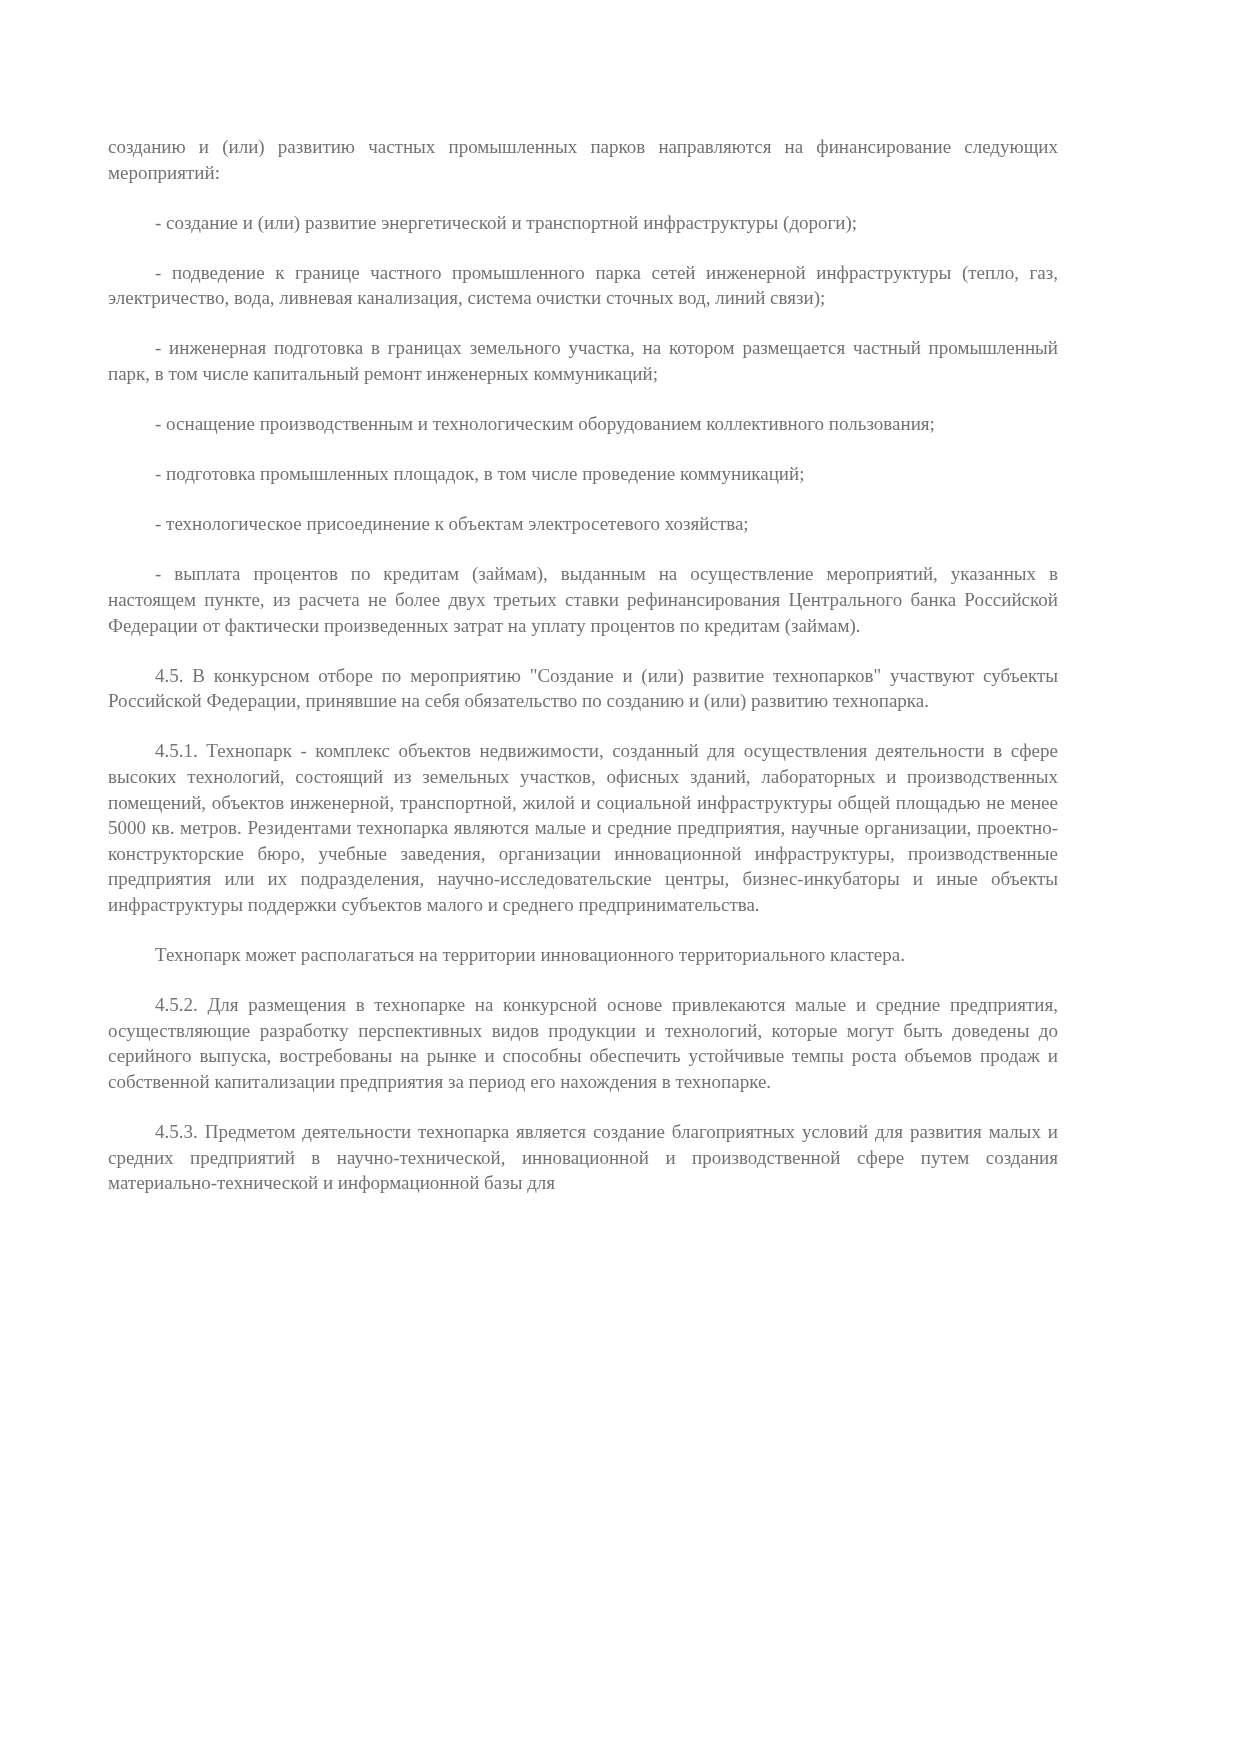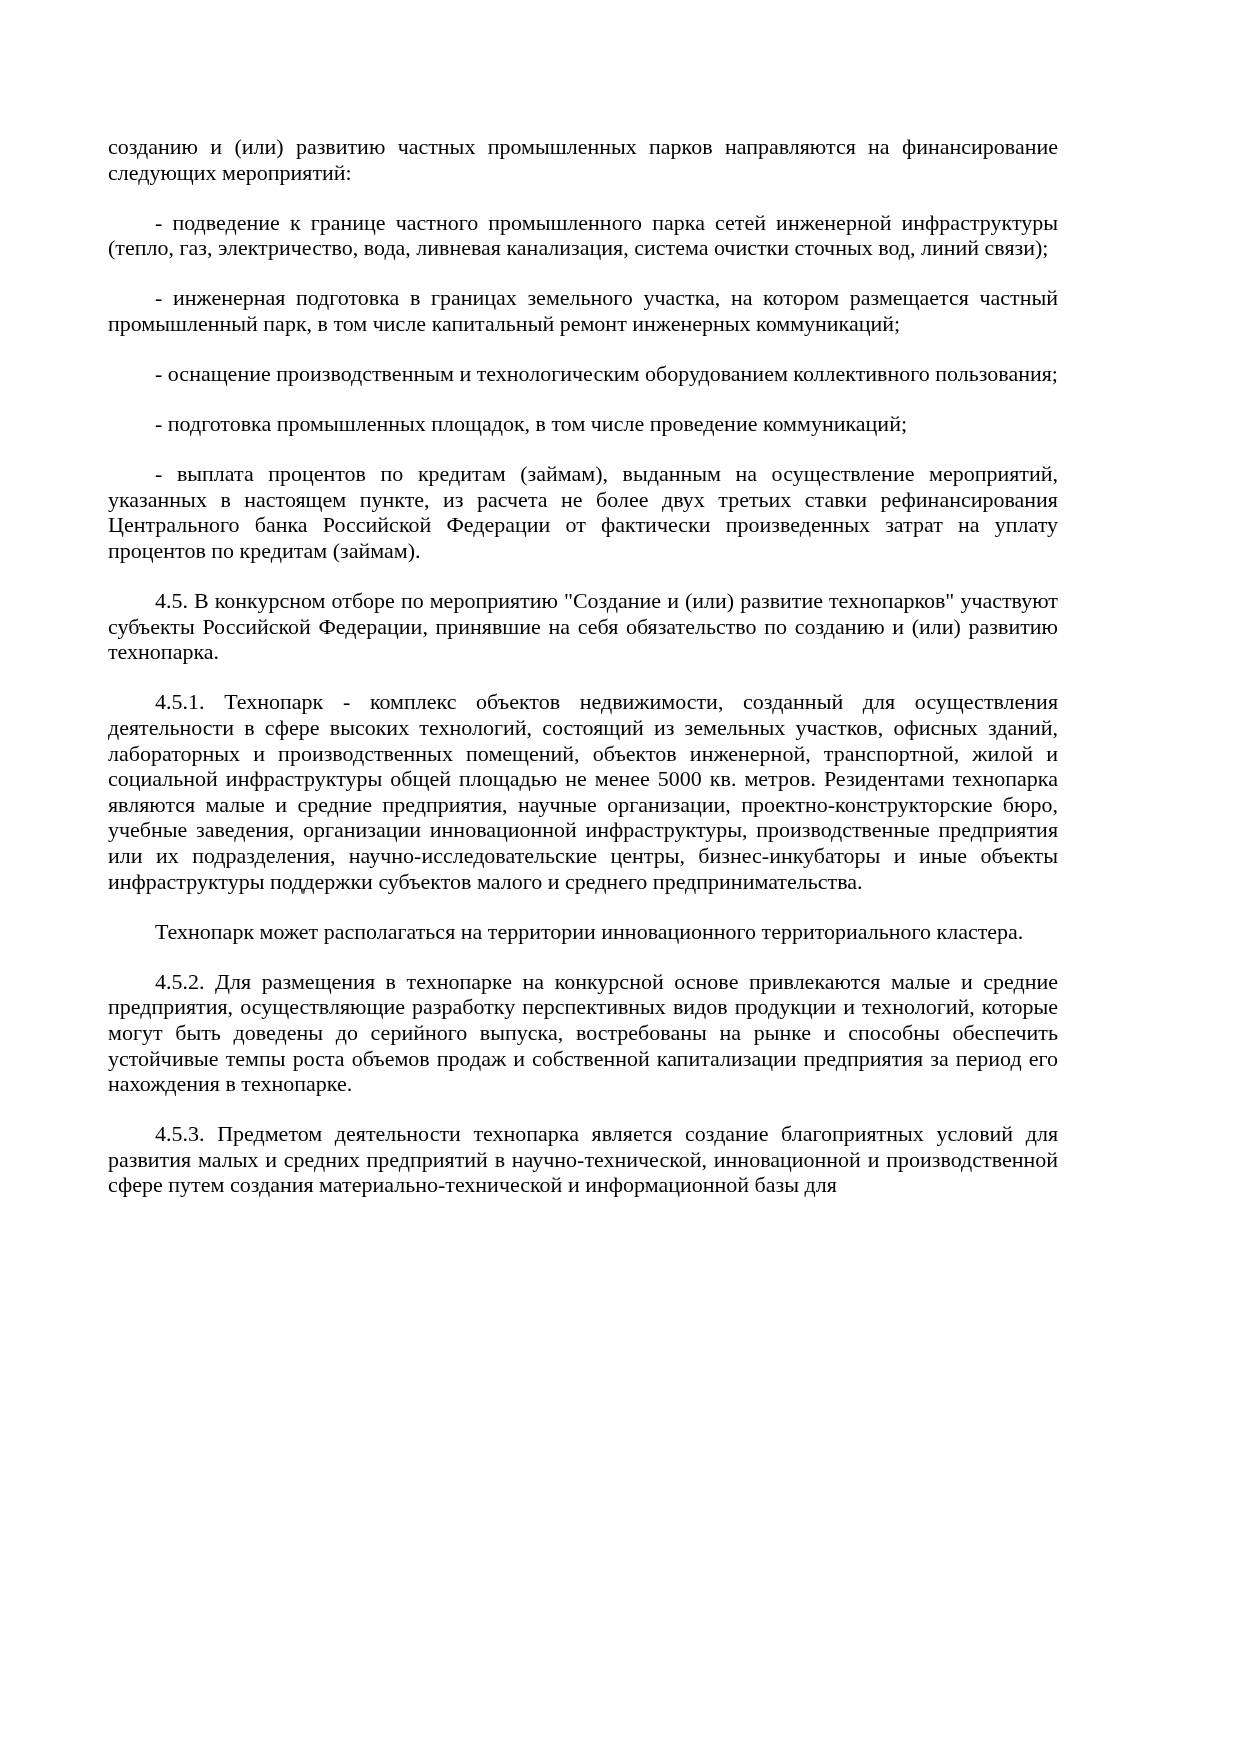--- a/index.html
+++ b/index.html
@@ -3,40 +3,42 @@
 <meta charset="utf-8">
 <style>
   html, body { margin: 0; padding: 0; background: #ffffff; }
   body { width: 1240px; height: 1754px; position: relative; overflow: hidden; }
   .page {
     position: absolute;
     left: 108px;
     top: 134px;
     width: 950px;
     font-family: "Liberation Serif", "DejaVu Serif", serif;
-    font-size: 22px;
+    font-size: 19px;
     line-height: 25.6px;
-    color: #000000;
+    color: #737373;
   }
   .para {
     margin: 0 0 24.5px 0;
     text-align: justify;
     text-indent: 47px;
   }
   .para.noindent { text-indent: 0; }
   .para.last { margin-bottom: 0; }
 </style>
 </head>
 <body>
 
 <div class="page">
   <p class="para noindent">созданию и (или) развитию частных промышленных парков направляются на финансирование следующих мероприятий:</p>
+  <p class="para">- создание и (или) развитие энергетической и транспортной инфраструктуры (дороги);</p>
   <p class="para">- подведение к границе частного промышленного парка сетей инженерной инфраструктуры (тепло, газ, электричество, вода, ливневая канализация, система очистки сточных вод, линий связи);</p>
   <p class="para">- инженерная подготовка в границах земельного участка, на котором размещается частный промышленный парк, в том числе капитальный ремонт инженерных коммуникаций;</p>
   <p class="para">- оснащение производственным и технологическим оборудованием коллективного пользования;</p>
   <p class="para">- подготовка промышленных площадок, в том числе проведение коммуникаций;</p>
+  <p class="para">- технологическое присоединение к объектам электросетевого хозяйства;</p>
   <p class="para">- выплата процентов по кредитам (займам), выданным на осуществление мероприятий, указанных в настоящем пункте, из расчета не более двух третьих ставки рефинансирования Центрального банка Российской Федерации от фактически произведенных затрат на уплату процентов по кредитам (займам).</p>
   <p class="para">4.5. В конкурсном отборе по мероприятию "Создание и (или) развитие технопарков" участвуют субъекты Российской Федерации, принявшие на себя обязательство по созданию и (или) развитию технопарка.</p>
   <p class="para">4.5.1. Технопарк - комплекс объектов недвижимости, созданный для осуществления деятельности в сфере высоких технологий, состоящий из земельных участков, офисных зданий, лабораторных и производственных помещений, объектов инженерной, транспортной, жилой и социальной инфраструктуры общей площадью не менее 5000 кв. метров. Резидентами технопарка являются малые и средние предприятия, научные организации, проектно-конструкторские бюро, учебные заведения, организации инновационной инфраструктуры, производственные предприятия или их подразделения, научно-исследовательские центры, бизнес-инкубаторы и иные объекты инфраструктуры поддержки субъектов малого и среднего предпринимательства.</p>
   <p class="para">Технопарк может располагаться на территории инновационного территориального кластера.</p>
   <p class="para">4.5.2. Для размещения в технопарке на конкурсной основе привлекаются малые и средние предприятия, осуществляющие разработку перспективных видов продукции и технологий, которые могут быть доведены до серийного выпуска, востребованы на рынке и способны обеспечить устойчивые темпы роста объемов продаж и собственной капитализации предприятия за период его нахождения в технопарке.</p>
   <p class="para last">4.5.3. Предметом деятельности технопарка является создание благоприятных условий для развития малых и средних предприятий в научно-технической, инновационной и производственной сфере путем создания материально-технической и информационной базы для</p>
 </div>
 
 </body></html>

